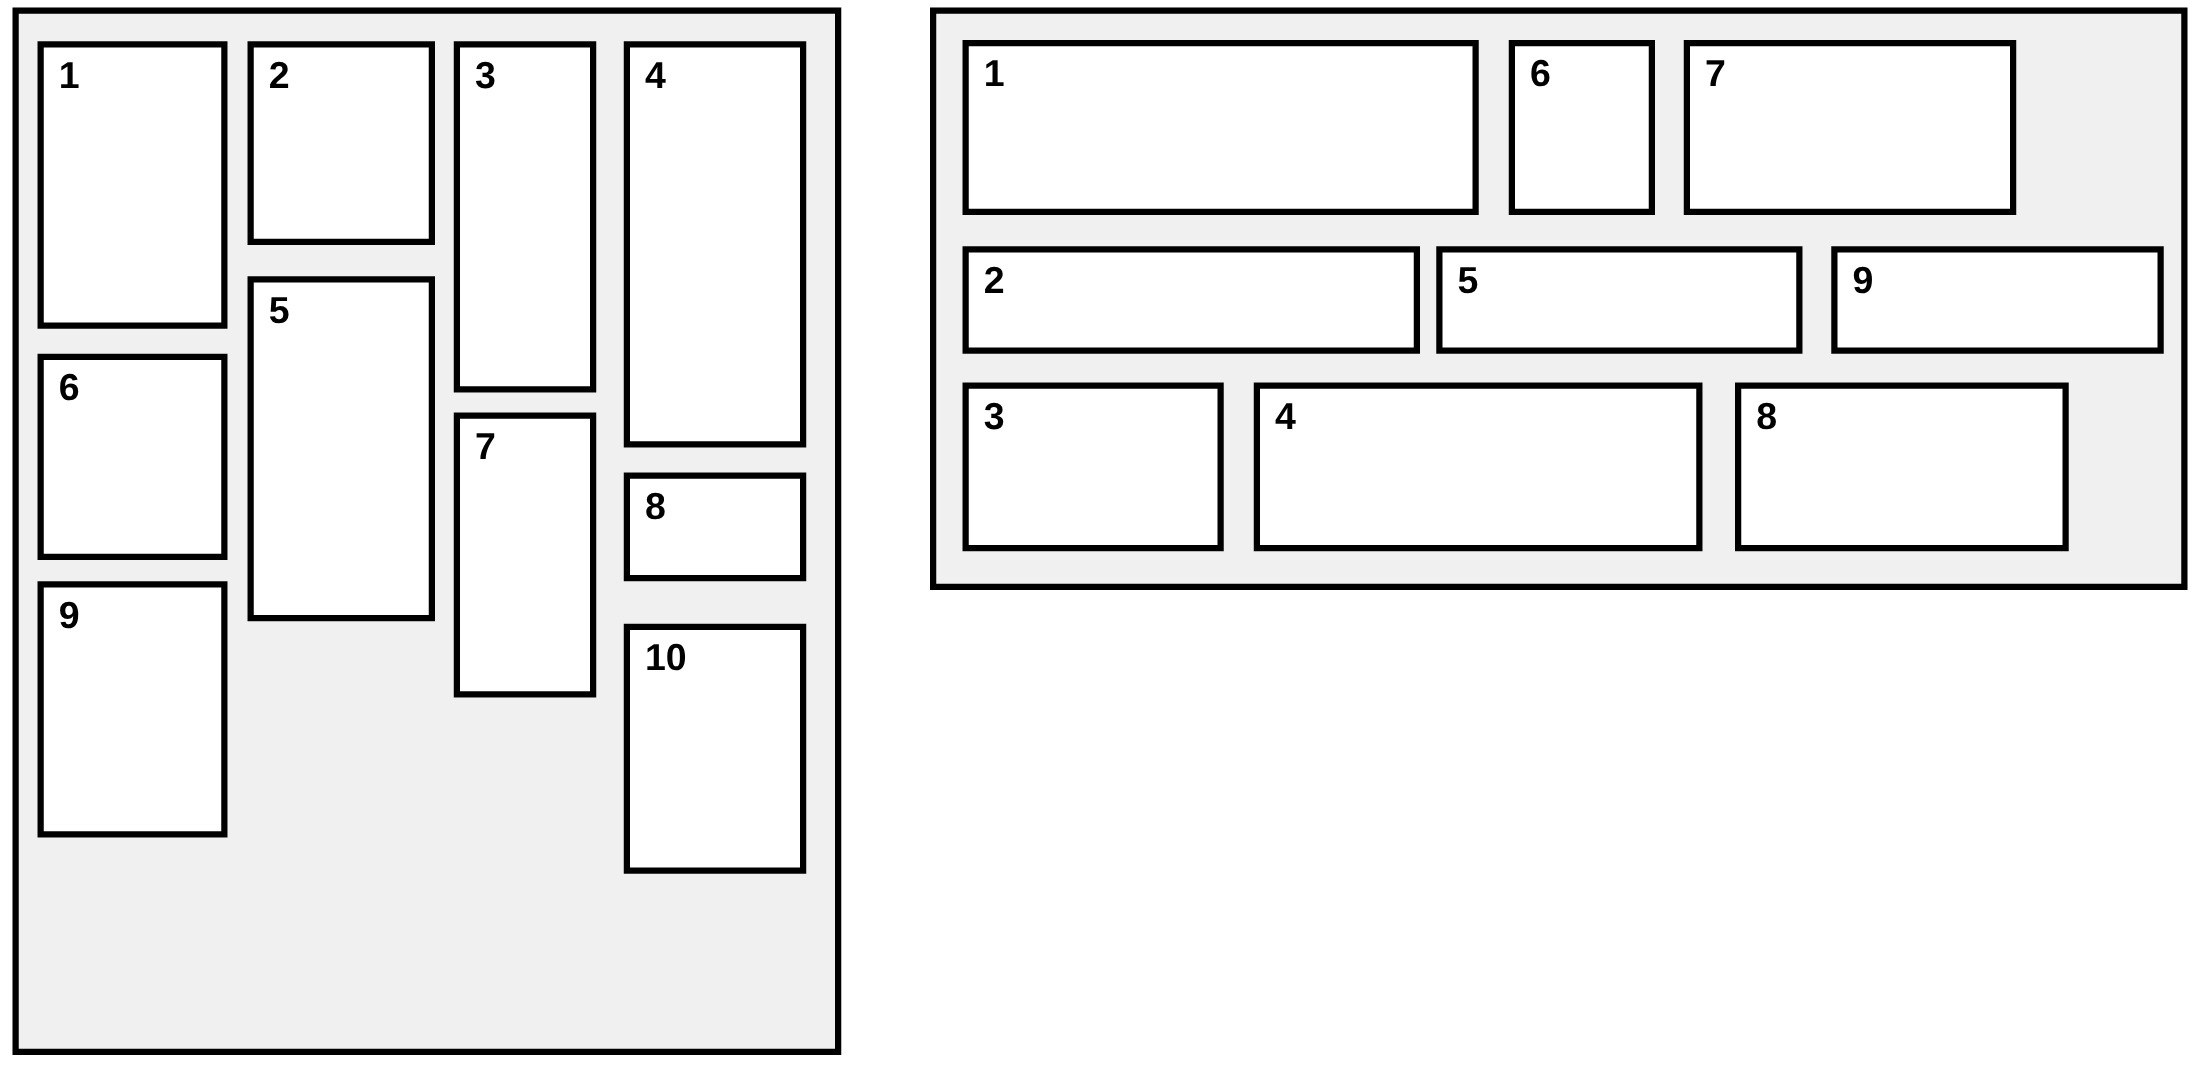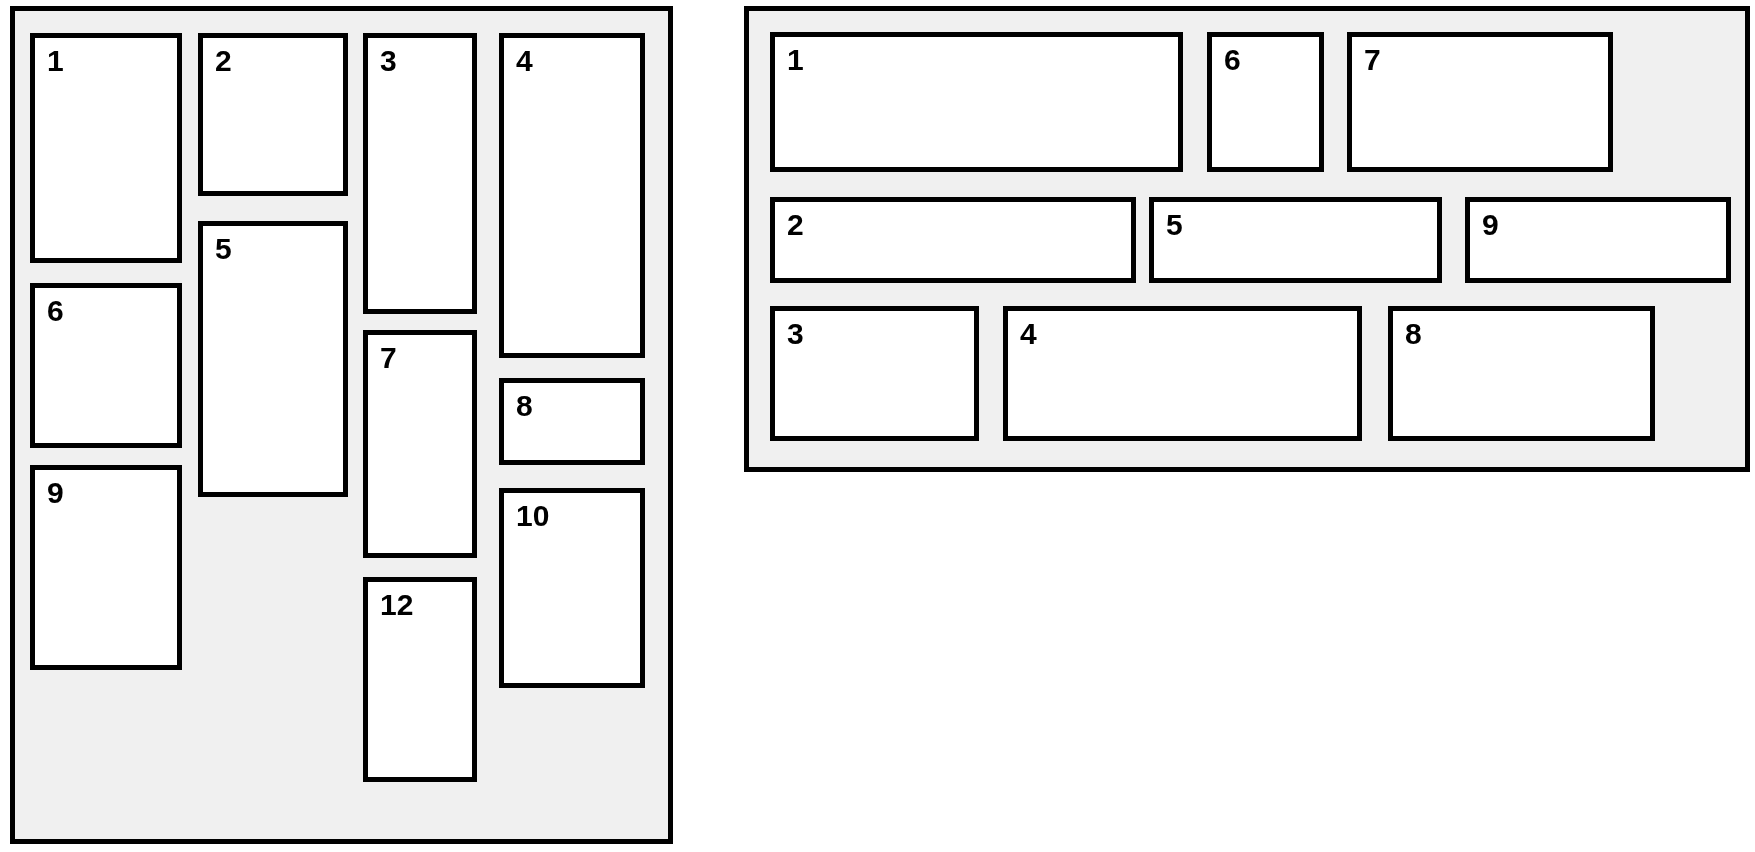--- a/index.html
+++ b/index.html
@@ -64,25 +64,22 @@
     </div>
     <div class="box" style="left:348px; top:319px; width:114px; height:228px">
       <span class="num">7</span>
     </div>
     <div class="box" style="left:484px; top:367px; width:146px; height:87px">
       <span class="num">8</span>
     </div>
     <div class="box" style="left:15px;  top:454px; width:152px; height:205px">
       <span class="num">9</span>
     </div>
-    <div class="box" style="left:484px; top:477px; width:146px; height:200px">
+    <div class="box" style="left:484px; top:488px; width:146px; height:200px">
       <span class="num">10</span>
-    </div>
-    <div class="box" style="left:348px; top:566px; width:114px; height:205px">
-      <span class="num">12</span>
     </div>
   </div>
 
   <div class="panel panel-right">
 
     <div class="box" style="left:21px;  top:21px;  width:413px; height:140px">
       <span class="num">1</span>
     </div>
     <div class="box" style="left:458px; top:21px;  width:117px; height:140px">
       <span class="num">6</span>

